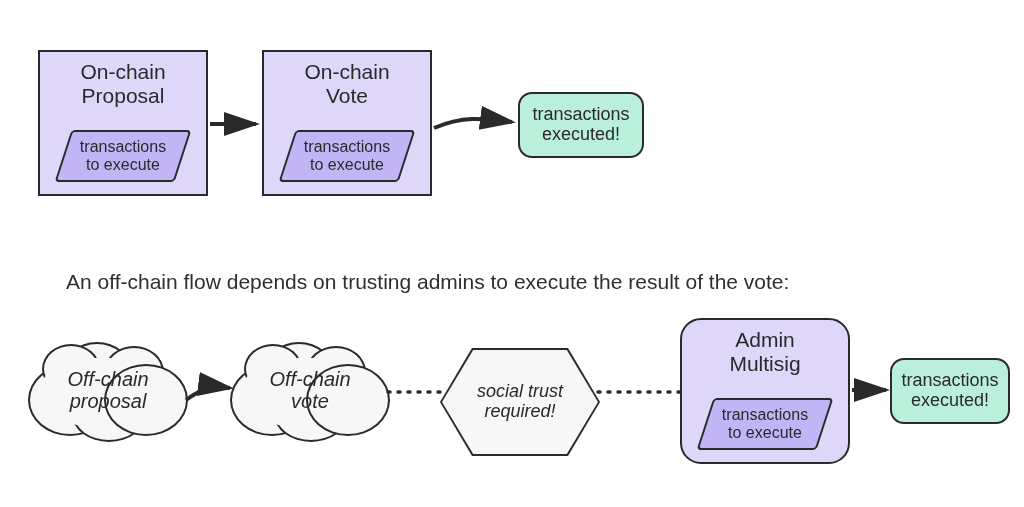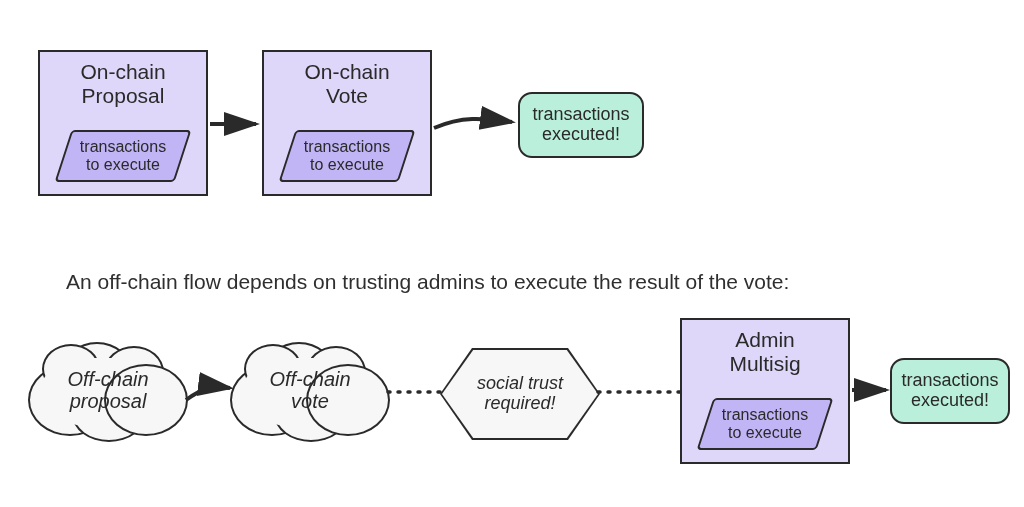--- a/index.html
+++ b/index.html
@@ -126,21 +126,21 @@
     line-height: 1.1;
     text-align: center;
     z-index: 2;
     font-style: italic;
   }
 
   
   .hex {
     position: absolute;
     width: 160px;
-    height: 92px;
+    height: 108px;
   }
   .hex .outline {
     position: absolute;
     inset: 0;
     background: #2a2a2a;
     clip-path: polygon(20% 0%, 80% 0%, 100% 50%, 80% 100%, 20% 100%, 0% 50%);
   }
   .hex .inner {
     position: absolute;
     inset: 2px;
@@ -242,21 +242,21 @@
   <div class="hex" style="left:440px; top:348px;">
     <div class="outline"></div>
     <div class="inner"></div>
     <div class="label">social trust<br>required!</div>
   </div>
 
   <svg class="arrow" style="left:386px; top:386px; width:58px; height:12px;">
     <path d="M2,6 L56,6" stroke="#2a2a2a" stroke-width="3.5" stroke-dasharray="2 8" stroke-linecap="round" fill="none"></path>
   </svg>
 
-  <div class="bigbox" style="left:680px; top:318px; width:170px; height:146px;">
+  <div class="bigbox" style="left:680px; top:318px; width:170px; height:146px;border-radius:21px;">
     <div class="title">Admin<br>Multisig</div>
     <div class="para-wrap">
       <div class="para-shape"></div>
       <div class="para-text">transactions<br>to execute</div>
     </div>
   </div>
 
   <svg class="arrow" style="left:596px; top:386px; width:86px; height:12px;">
     <path d="M2,6 L84,6" stroke="#2a2a2a" stroke-width="3.5" stroke-dasharray="2 8" stroke-linecap="round" fill="none"></path>
   </svg>

